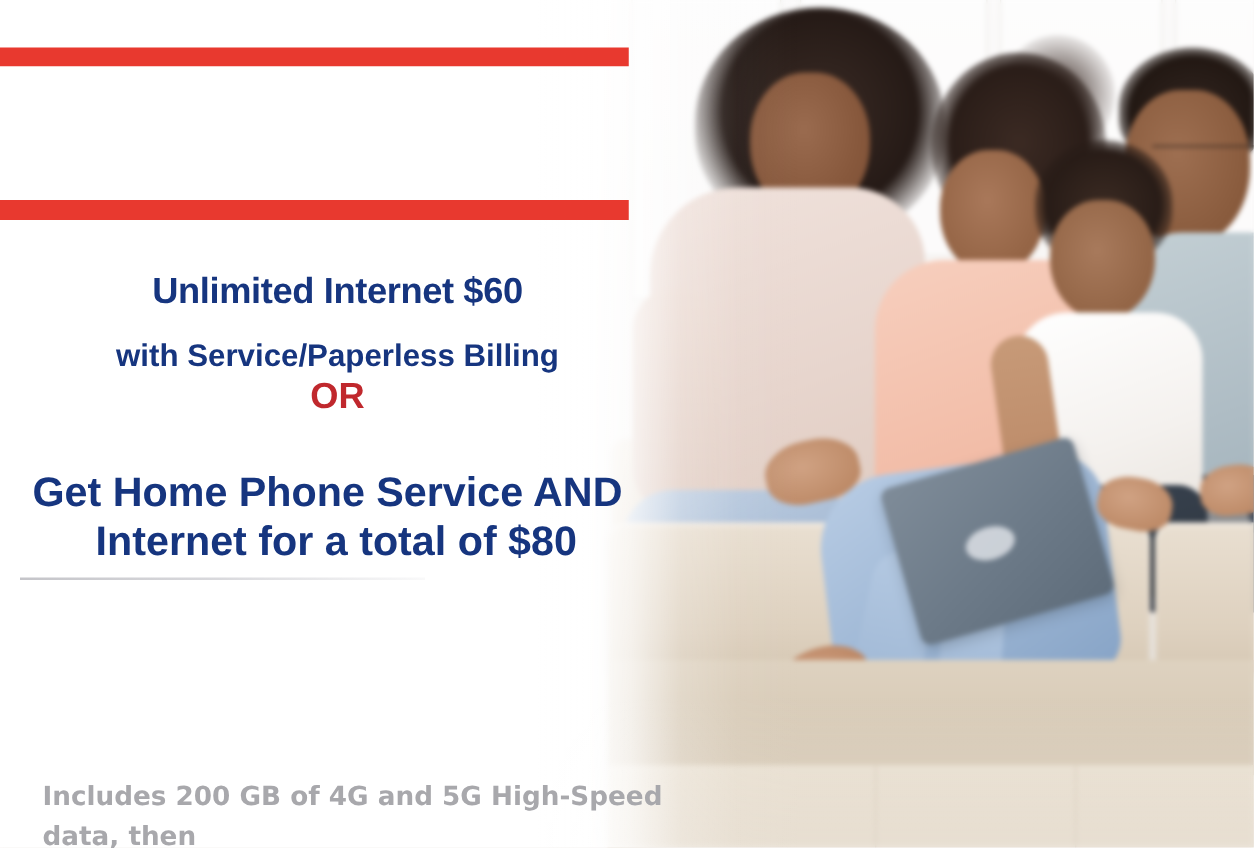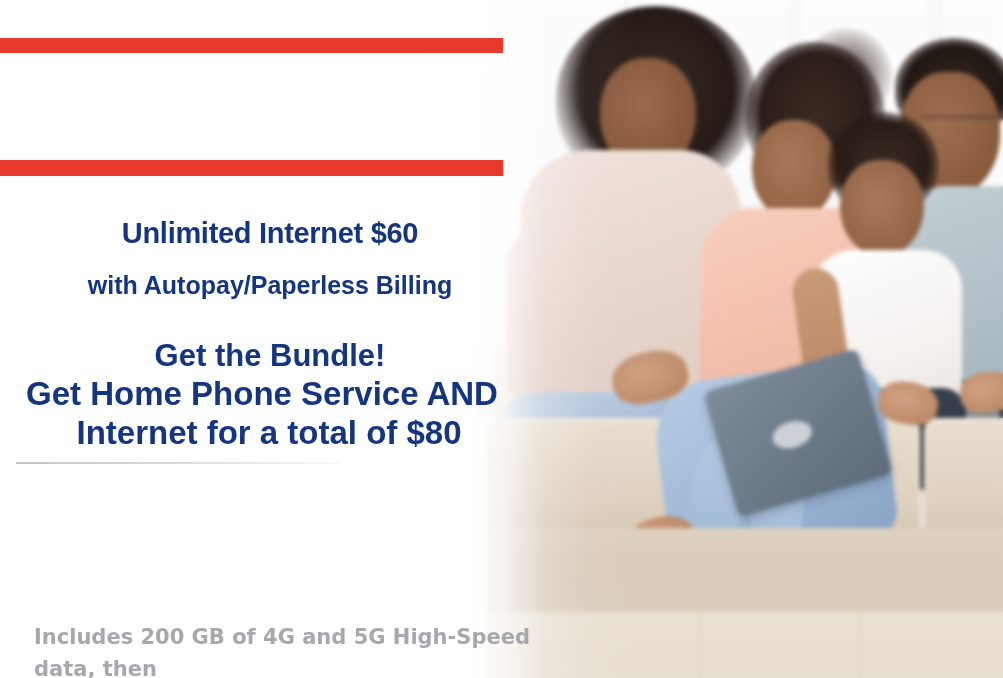--- a/index.html
+++ b/index.html
@@ -423,22 +423,22 @@
   </div>
 
   <div class="content">
 
     <div class="rule rule-top"></div>
 
 
     <div class="rule rule-bottom"></div>
 
     <div class="headline">Unlimited Internet $60</div>
-    <div class="subline">with Autopay/Paperless Billing</div>
-    <div class="bundle">Get the Bundle!</div>
+    <div class="subline">with Service/Paperless Billing</div>
+    <div class="or">OR</div>
 
     <div class="bundle-detail">
       <div class="l1">Get Home Phone Service AND</div>
       <div class="l2">Internet for a total of  $80</div>
     </div>
 
     <div class="divider"></div>
 
     <div class="tagline">
     </div>

